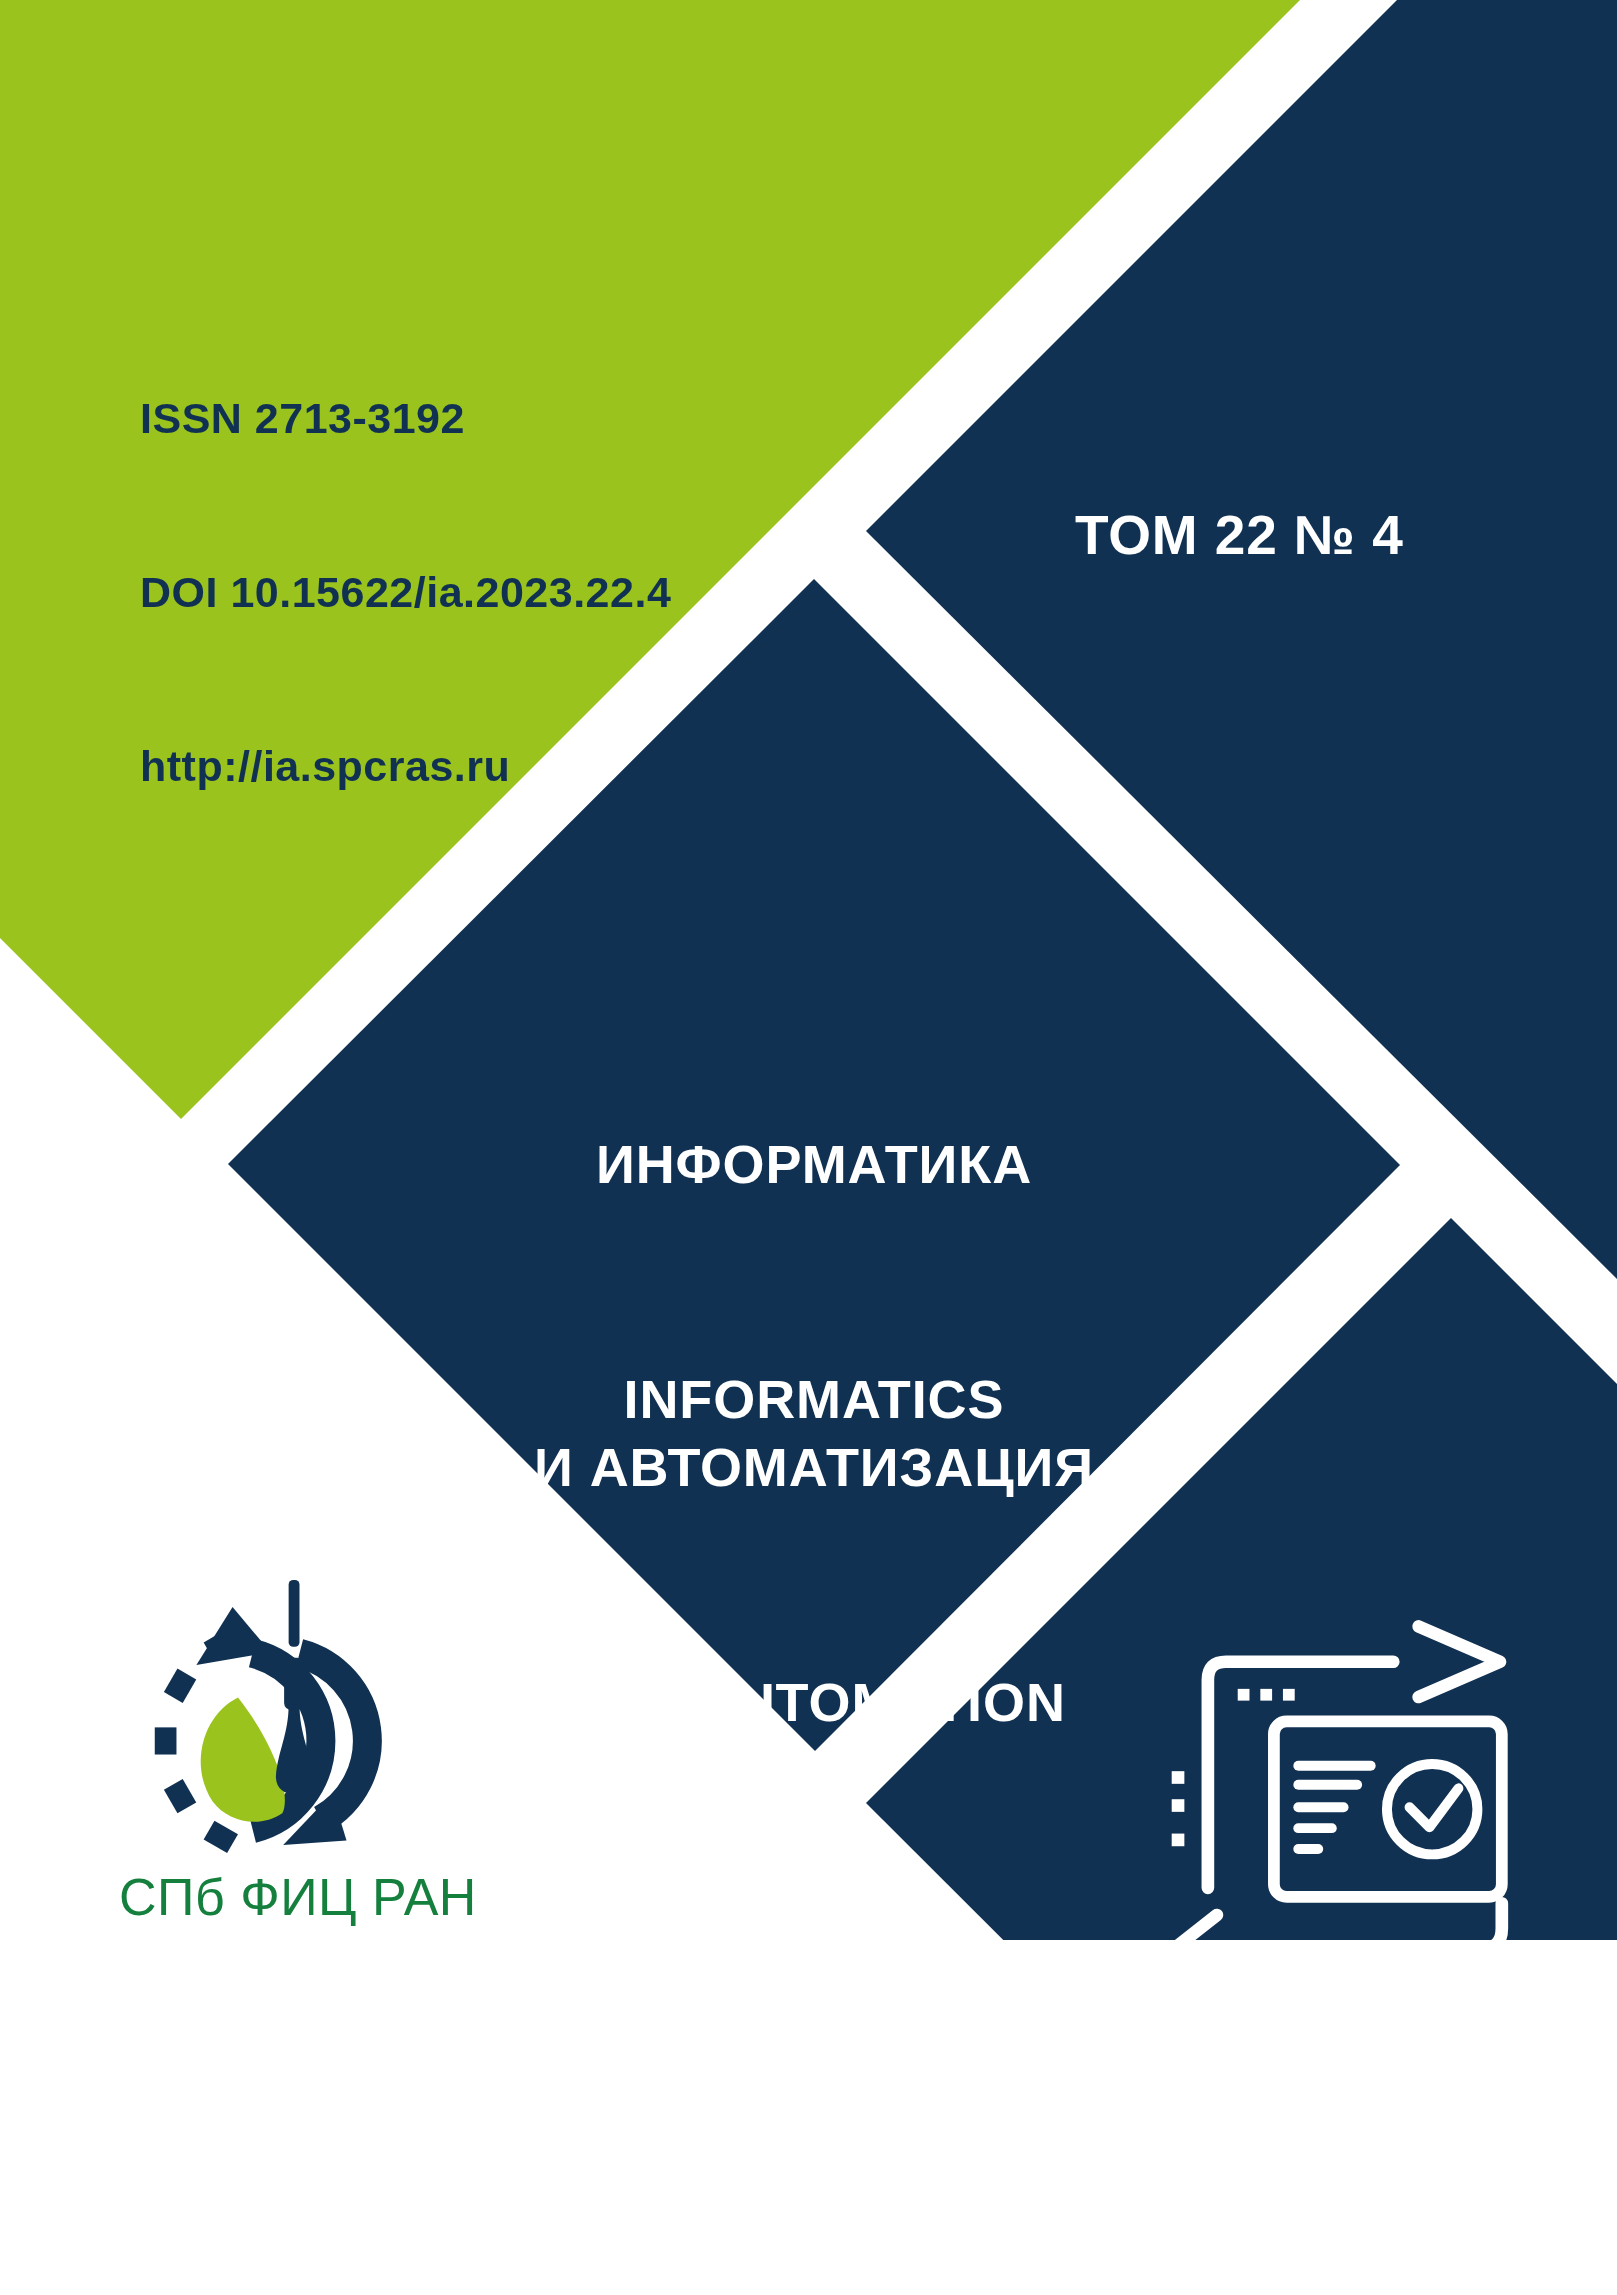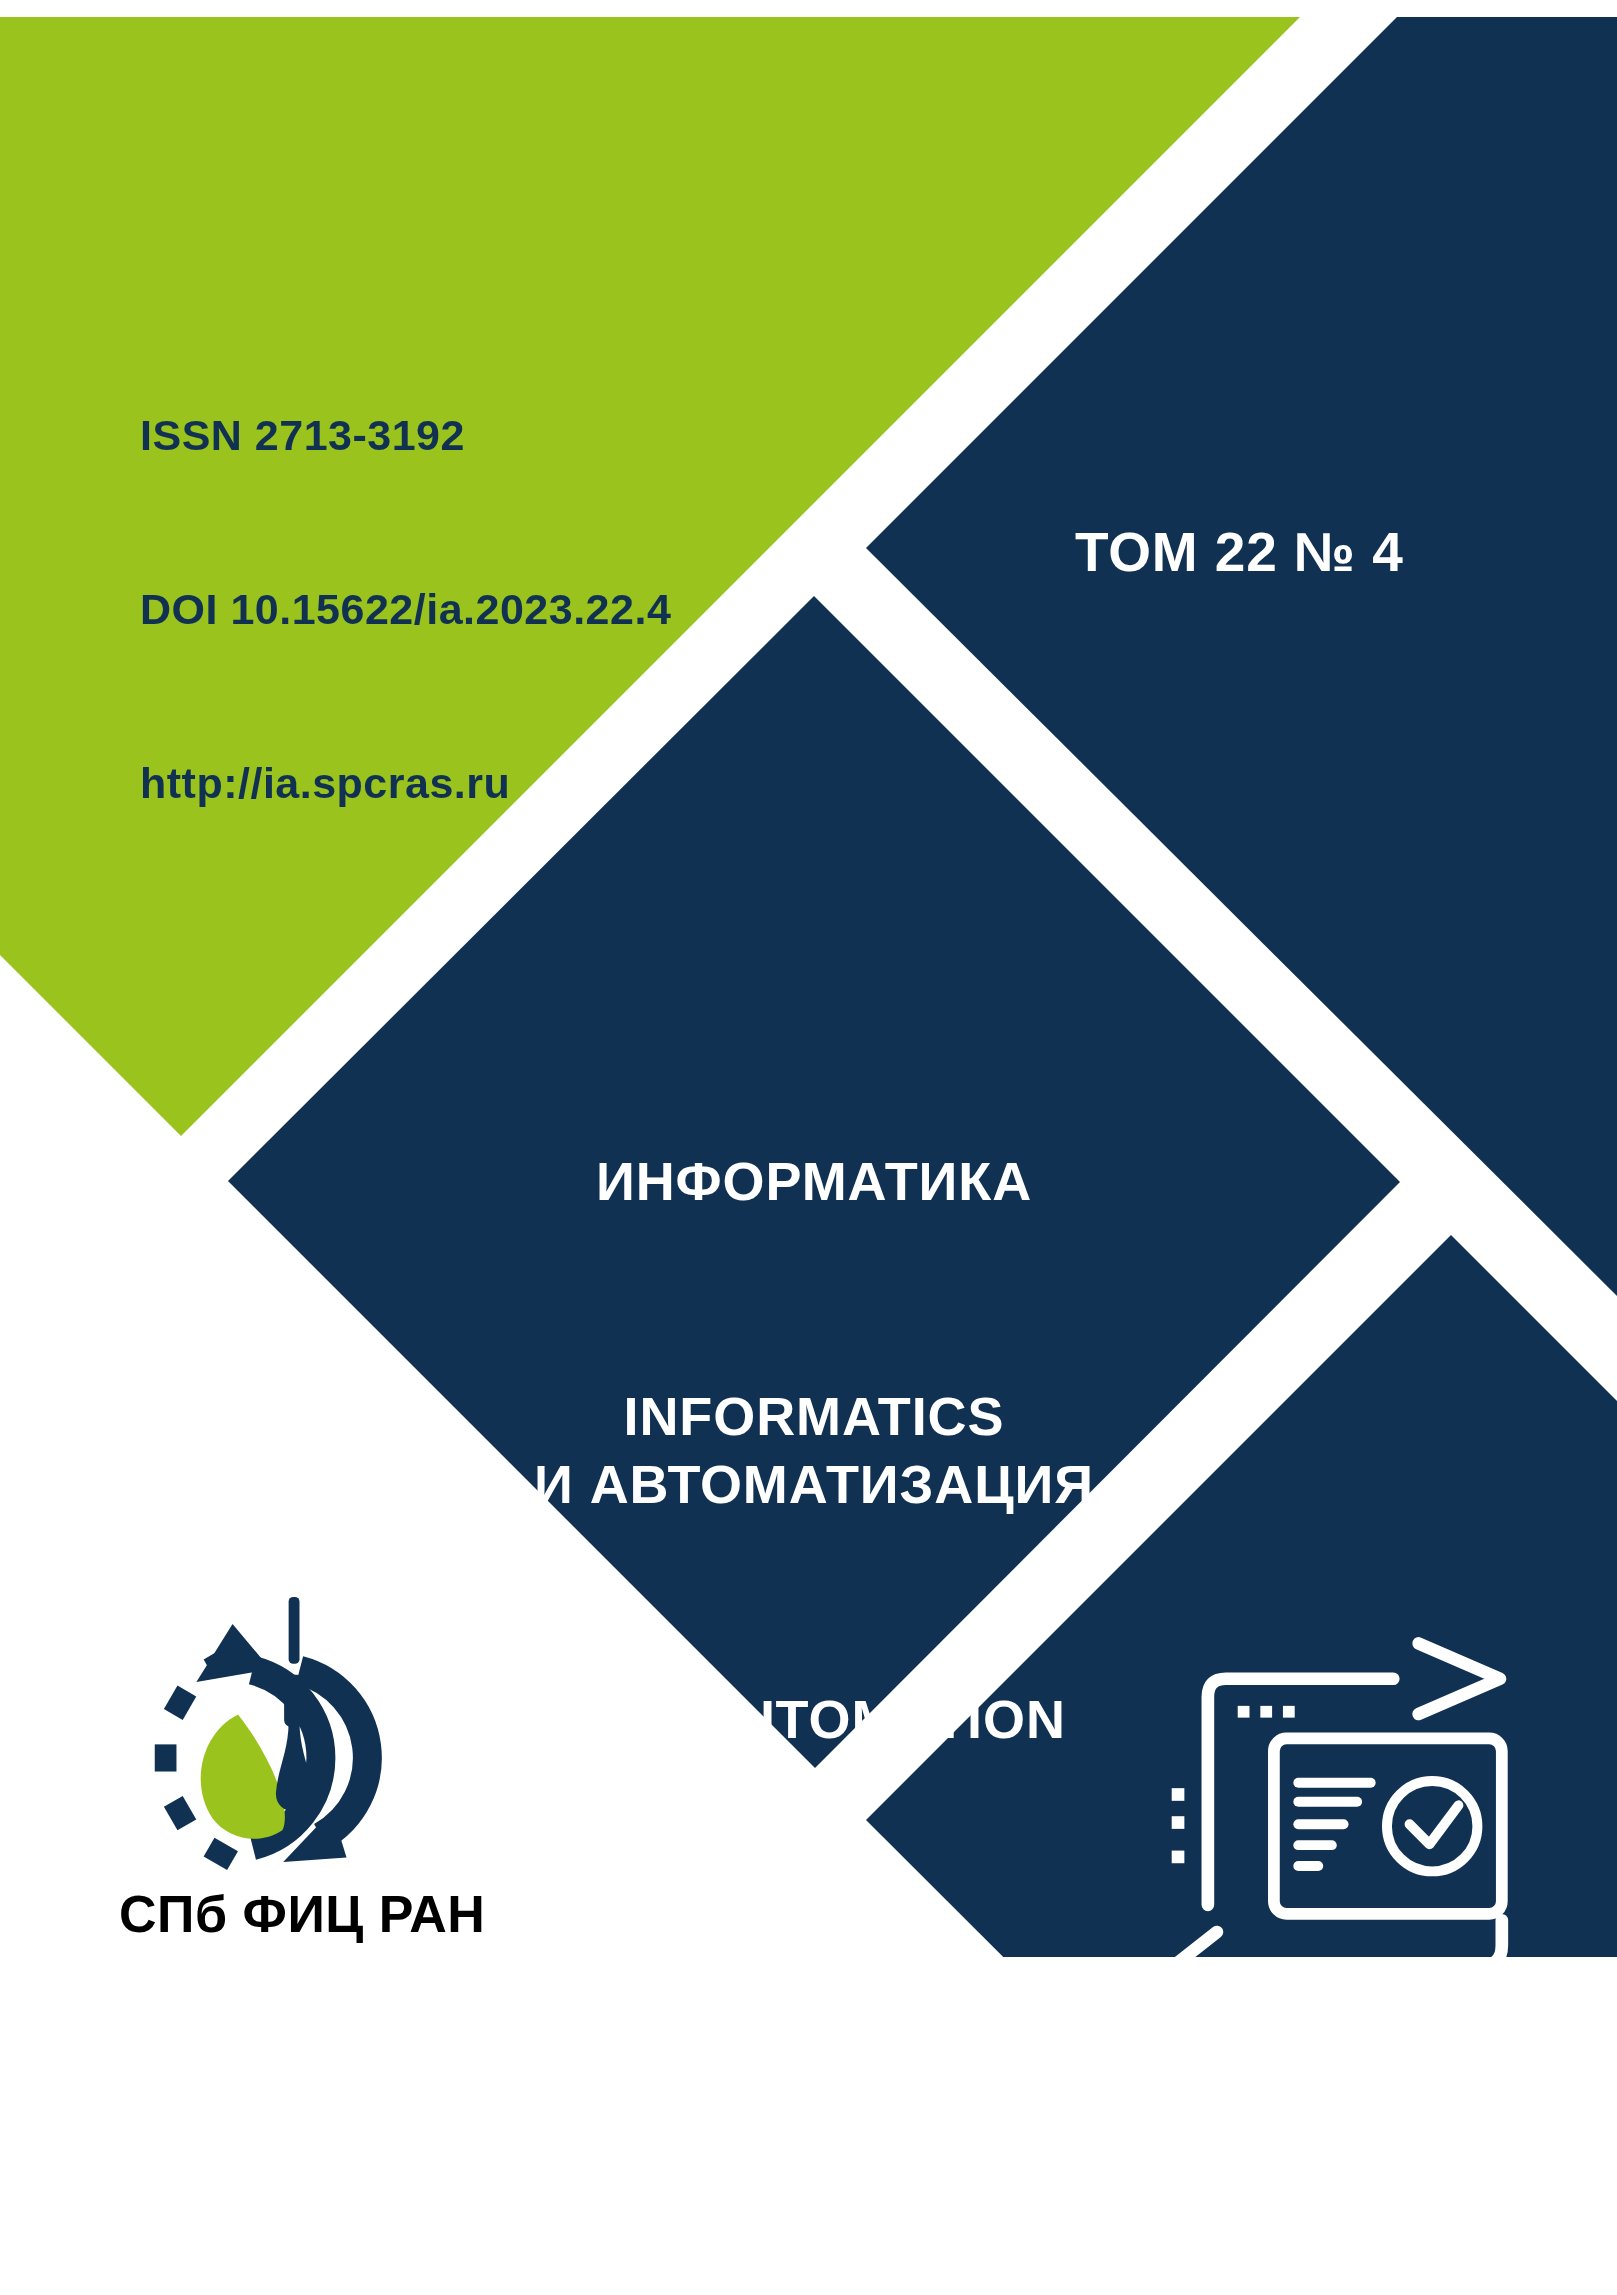--- a/index.html
+++ b/index.html
@@ -2,21 +2,20 @@
 <html style="font-size:14.5px"><head>
 <meta charset="utf-8">
 <style>
   html,body{margin:0;padding:0;background:#ffffff;}
   #cover{
     position:relative;
     width:1617px;height:1940px;
     background:#ffffff;
     overflow:hidden;
     font-family:"Liberation Sans", sans-serif;
-    margin-top:17px;
   }
   .shape{position:absolute;left:0;top:0;width:1617px;height:2296px;}
   #green-wedge{
     background:#9ac31e;
     clip-path:polygon(0 0, 1300px 0, 181px 1119px, 0 938px);
   }
   #navy-top-right{
     background:#113152;
     clip-path:polygon(1397px 0, 1617px 0, 1617px 1279px, 866px 531px);
   }
@@ -40,21 +39,21 @@
   }
   .title-block{
     left:226px;width:1176px;text-align:center;
     color:#ffffff;font-weight:bold;font-size:54px;line-height:101px;
     letter-spacing:0.9px;
   }
   #title-ru{top:912px;}
   #title-en{top:1147px;}
   #publisher{
     left:119px;top:1867px;
-    color:#000000;font-size:52px;font-weight:bold;letter-spacing:0.5px;
+    color:#15803d;font-size:52px;font-weight:normal;letter-spacing:0.5px;
   }
   #imprint{
     left:119px;top:1987px;
     color:#113152;font-size:52px;font-weight:bold;line-height:60px;
     letter-spacing:0.5px;
   }
   #org-logo{position:absolute;left:86px;top:1569px;}
   #doc-icon{position:absolute;left:1131px;top:1574px;}
 </style>
 </head>

